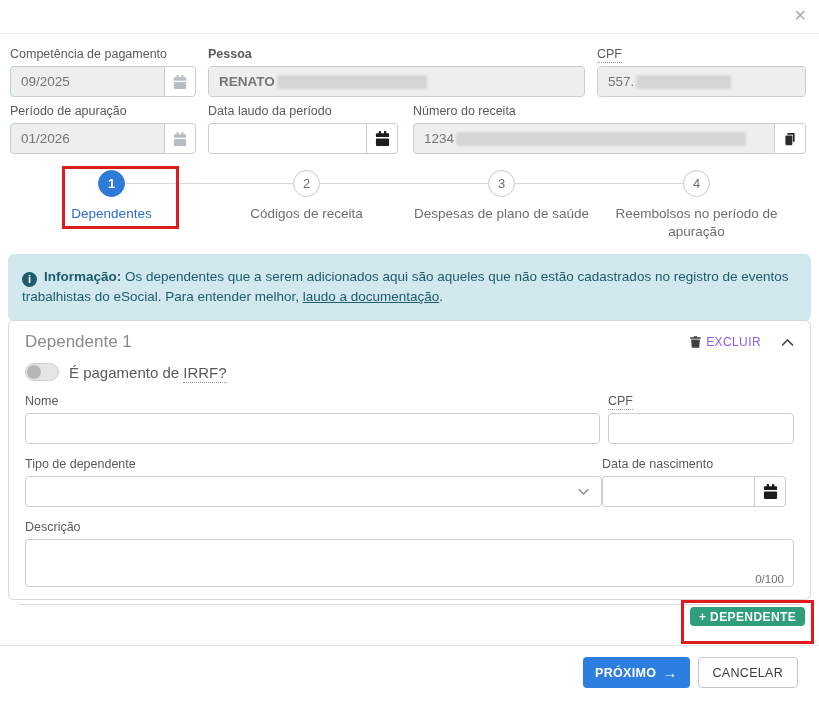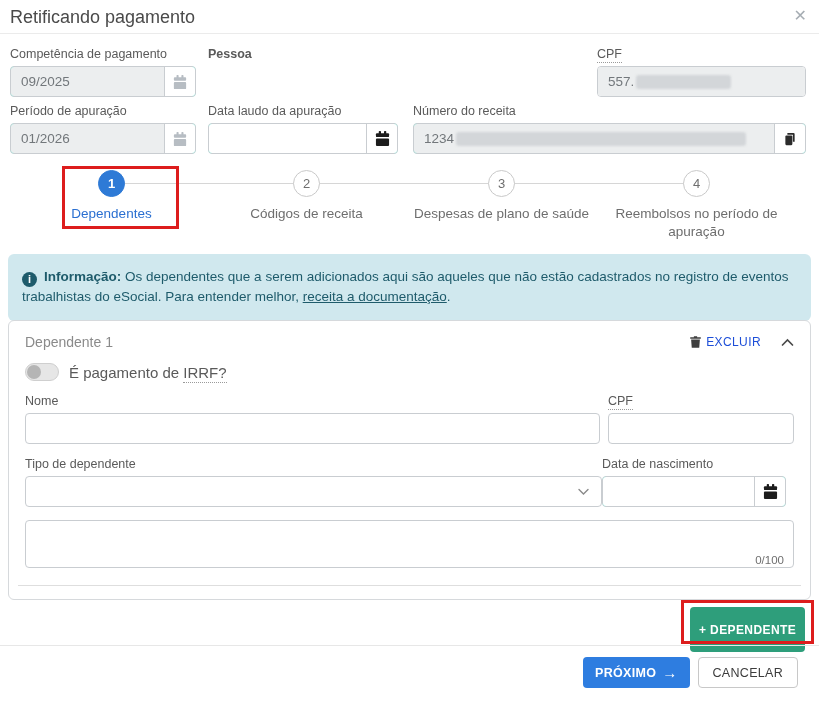--- a/index.html
+++ b/index.html
@@ -34,62 +34,61 @@
 
   
   .banner { position:absolute; left:8px; top:254px; width:803px; background:#d0e8ee; border-radius:6px; padding:13px 15px 13px 14px; font-size:13.5px; line-height:1.5; color:#1e5b6b; }
   .binfo { display:inline-block; width:15px; height:15px; border-radius:50%; background:#1e5b6b; color:#fff; font-size:11px; font-weight:bold; text-align:center; line-height:15px; margin-right:7px; vertical-align:-2px; font-style:normal; }
   .banner b { font-weight:bold; }
   .blink { color:#1e5b6b; text-decoration:underline; cursor:pointer; }
 
   
   .card { position:absolute; left:8px; top:320px; width:803px; height:280px; border:1px solid #d6d9dc; border-radius:6px; background:#fff; padding:12px 16px; }
   .chead { display:flex; justify-content:space-between; align-items:center; height:18px; }
-  .ctitle { font-size:14px; color:#8a8a8a; }
+  .ctitle { font-size:17px; color:#8a8a8a; }
   .cactions { display:flex; align-items:center; }
-  .excluir { display:flex; align-items:center; font-size:12px; color:#1d4ed8; letter-spacing:.4px; cursor:pointer; }
+  .excluir { display:flex; align-items:center; font-size:12px; color:#8b5cf6; letter-spacing:.4px; cursor:pointer; }
   .excluir svg { margin-right:4px; }
   .collapse { margin-left:20px; cursor:pointer; display:flex; align-items:center; }
   .trow { display:flex; align-items:center; margin-top:12px; }
   .toggle { width:34px; height:18px; border-radius:9px; background:#e6e6e6; border:1px solid #cfcfcf; position:relative; cursor:pointer; flex:0 0 34px; }
   .knob { position:absolute; left:1px; top:1px; width:14px; height:14px; border-radius:50%; background:#b5b5b5; }
   .tlabel { margin-left:10px; font-size:15px; color:#5a5a5a; }
   .frow { display:flex; margin-top:13px; }
   .fcol { display:flex; flex-direction:column; }
   .fcol .flabel { margin-bottom:4px; }
   input.tinput { height:31px; border:1px solid #c9cdd1; border-radius:4px; font-size:13.5px; color:#555; padding:0 10px; outline:none; width:100%; font-family:inherit; }
   .grow { flex:1; min-width:0; }
   .selbox { height:31px; border:1px solid #c9cdd1; border-radius:4px; background:#fff; display:flex; align-items:center; justify-content:flex-end; padding-right:12px; cursor:pointer; }
   .tawrap { position:relative; margin-top:4px; }
   textarea.ta { width:100%; height:48px; border:1px solid #c9cdd1; border-radius:4px; resize:none; outline:none; font-family:inherit; font-size:13.5px; padding:6px 10px; color:#555; }
   .counter { position:absolute; right:10px; bottom:6px; font-size:11.5px; color:#6e6e6e; }
   .cdivider { margin-top:13px; margin-left:-7px; margin-right:-7px; border-top:1px solid #dedede; }
 
   
-  .addbtn { position:absolute; left:690px; top:607px; width:115px; height:45px; background:#2e9e7b; color:#fff; border:none; border-radius:4px; font-weight:bold; font-size:12px; letter-spacing:.4px; cursor:pointer; font-family:inherit; }
+  .addbtn { position:absolute; left:690px; top:607px; width:115px; height:19px; background:#2e9e7b; color:#fff; border:none; border-radius:4px; font-weight:bold; font-size:12px; letter-spacing:.4px; cursor:pointer; font-family:inherit; }
   .fdivider { position:absolute; left:0; top:645px; width:100%; border-top:1px solid #e7e7e7; }
   .footer { position:absolute; top:657px; right:21px; display:flex; gap:8px;margin-left:20px; }
   .btn-next { height:31px; padding:0 12px; background:#2e7de0; color:#fff; border:none; border-radius:4px; font-weight:bold; font-size:12.5px; letter-spacing:.3px; cursor:pointer; display:flex; align-items:center; font-family:inherit; }
   .btn-next .arrow { margin-left:6px; font-size:15px; font-weight:bold; }
   .btn-cancel { height:31px; padding:0 14px; background:#fff; color:#3c3c3c; border:1px solid #c8c8c8; border-radius:4px; font-size:12.5px; letter-spacing:.3px; cursor:pointer; font-family:inherit; }
 
   
   .redbox { position:absolute; border:3px solid #dd1d1d; pointer-events:none; }
   .redbox1 { left:62px; top:166px; width:117px; height:63px; }
   .redbox2 { left:681px; top:600px; width:133px; height:44px; }
 
   svg { display:block; }
 </style>
 </head>
 <body>
 
 <div id="modal">
 
   <div class="mheader">
-    <div class="mtitle">Retificando pagamento</div>
     <div class="mclose">✕</div>
   </div>
 
   <div class="fgroup" style="left:10px; top:47px; width:186px;">
     <span class="flabel">Competência de pagamento</span>
     <div class="igroup disabled">
       <div class="ibox">
           <span>09/2025</span>
         </div>
       <div class="iappend">
@@ -98,20 +97,26 @@
             <rect x="9.6" y="0" width="2.4" height="3.6" rx="0.8"></rect>
             <rect x="1" y="2.5" width="14" height="4" rx="1"></rect>
             <rect x="1" y="8" width="14" height="8" rx="1"></rect>
           </svg>
       </div>
     </div>
   </div>
 
   <div class="fgroup" style="left:208px; top:47px; width:377px;font-weight:bold;">
     <span class="flabel">Pessoa</span>
+    <div class="igroup disabled">
+      <div class="ibox">
+          <span>RENATO</span>
+          <span class="redact" style="width:150px;"></span>
+        </div>
+    </div>
   </div>
 
   <div class="fgroup" style="left:597px; top:47px; width:209px;">
     <span class="flabel"><span class="dotted">CPF</span></span>
     <div class="igroup disabled">
       <div class="ibox">
           <span>557.</span>
           <span class="redact" style="width:95px;"></span>
         </div>
     </div>
@@ -128,21 +133,21 @@
             <rect x="4" y="0" width="2.4" height="3.6" rx="0.8"></rect>
             <rect x="9.6" y="0" width="2.4" height="3.6" rx="0.8"></rect>
             <rect x="1" y="2.5" width="14" height="4" rx="1"></rect>
             <rect x="1" y="8" width="14" height="8" rx="1"></rect>
           </svg>
       </div>
     </div>
   </div>
 
   <div class="fgroup" style="left:208px; top:104px; width:190px;">
-    <span class="flabel">Data laudo da apuração</span>
+    <span class="flabel">Data laudo da período</span>
     <div class="igroup">
       <div class="ibox">
           <span></span>
         </div>
       <div class="iappend" style="cursor:pointer;">
         <svg width="15" height="15" viewBox="0 0 16 16" fill="#1c1c1c">
             <rect x="4" y="0" width="2.4" height="3.6" rx="0.8"></rect>
             <rect x="9.6" y="0" width="2.4" height="3.6" rx="0.8"></rect>
             <rect x="1" y="2.5" width="14" height="4" rx="1"></rect>
             <rect x="1" y="8" width="14" height="8" rx="1"></rect>
@@ -183,21 +188,21 @@
         <div class="slabel">Despesas de plano de saúde</div>
       </div>
       <div class="scol">
         <div class="scircle">4</div>
         <div class="slabel">Reembolsos no período de apuração</div>
       </div>
     </div>
   </div>
 
   <div class="banner">
-    <span class="binfo">i</span><b>Informação:</b><span> Os dependentes que a serem adicionados aqui são aqueles que não estão cadastrados no registro de eventos trabalhistas do eSocial. Para entender melhor, </span><span class="blink">receita a documentação</span><span>.</span>
+    <span class="binfo">i</span><b>Informação:</b><span> Os dependentes que a serem adicionados aqui são aqueles que não estão cadastrados no registro de eventos trabalhistas do eSocial. Para entender melhor, </span><span class="blink">laudo a documentação</span><span>.</span>
   </div>
 
   <div class="card">
     <div class="chead">
       <div class="ctitle">Dependente 1</div>
       <div class="cactions">
         <div class="excluir">
           <span>
             <svg width="13" height="14" viewBox="0 0 16 16">
                 <path fill="#3f3f3f" d="M6 1h4v1.3h4.5v1.6H1.5V2.3H6V1zM2.6 5h10.8l-.8 10H3.4L2.6 5z"></path>
@@ -252,20 +257,21 @@
                 <rect x="9.6" y="0" width="2.4" height="3.6" rx="0.8"></rect>
                 <rect x="1" y="2.5" width="14" height="4" rx="1"></rect>
                 <rect x="1" y="8" width="14" height="8" rx="1"></rect>
               </svg>
           </div>
         </div>
       </div>
     </div>
 
     <div class="frow" style="display:block;">
+      <span class="flabel">Descrição</span>
       <div class="tawrap">
         <textarea class="ta" style=""></textarea>
         <span class="counter">0/100</span>
       </div>
     </div>
 
     <div class="cdivider"></div>
   </div>
 
   <button class="addbtn">+ DEPENDENTE</button>

